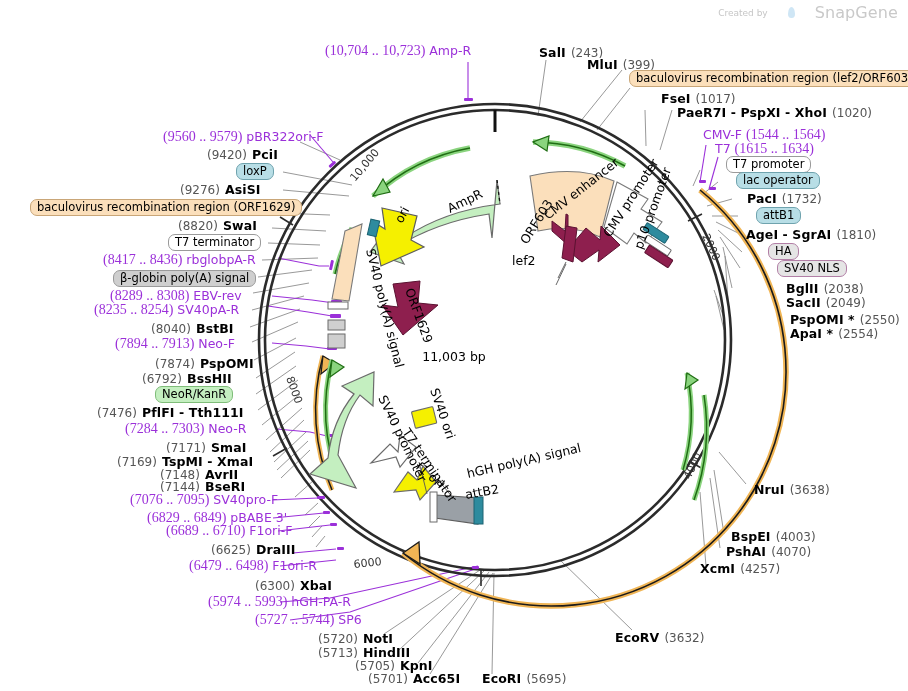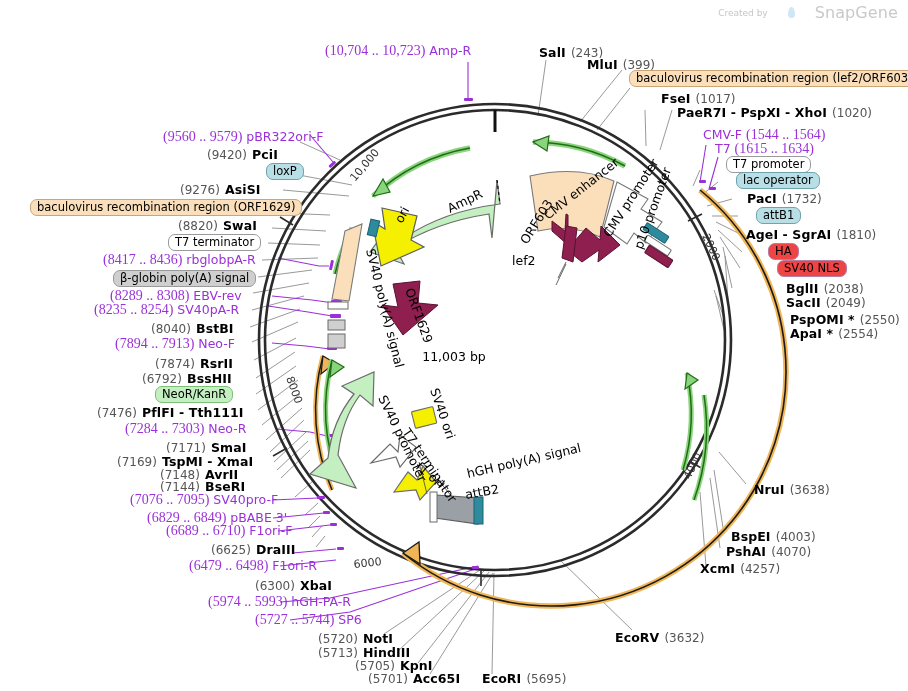--- a/index.html
+++ b/index.html
@@ -21,21 +21,21 @@
   
   .chip{
     position:absolute;white-space:nowrap;font-size:11.5px;color:#000;
     border:1px solid #9a9a9a;border-radius:7px;padding:1px 6px 2px 6px;
     line-height:1.05;background:#fff;
   }
   .chip.orange{background:#fbdfbb;border-color:#c9a678;}
   .chip.teal{background:#b8dee6;border-color:#6fa3ae;}
   .chip.green{background:#c4efc0;border-color:#7fbd79;}
   .chip.grey{background:#cfcfcf;border-color:#9a9a9a;}
-  .chip.pink{background:#ef4444;border-color:#b27fa6;}
+  .chip.pink{background:#e5e5e5;border-color:#b27fa6;}
   .chip.white{background:#fff;border-color:#9a9a9a;}
 
   
   .title{
     position:absolute;text-align:center;color:#000;font-weight:bold;font-size:12.5px;
     width:100%;left:0;
   }
   .subtitle{
     position:absolute;text-align:center;color:#000;font-weight:normal;font-size:12.5px;
     width:100%;left:0;
@@ -324,21 +324,21 @@
   <div class="lbl" style="left:163px;top:128px">
     <span class="prm"><span class="pos">(9560 .. 9579)</span>
     <span>pBR322ori-F</span></span>
   </div>
 
   <div class="lbl" style="left:207px;top:146px">
     <span class="pos">(9420)</span>
     <span class="enz">PciI</span>
   </div>
 
-  <div class="chip teal" style="left:266px;top:163px">loxP</div>
+  <div class="chip teal" style="left:236px;top:163px">loxP</div>
 
   <div class="lbl" style="left:180px;top:181px">
     <span class="pos">(9276)</span>
     <span class="enz">AsiSI</span>
   </div>
 
   <div class="chip orange" style="left:30px;top:199px">baculovirus recombination region (ORF1629)</div>
 
   <div class="lbl" style="left:178px;top:217px">
     <span class="pos">(8820)</span>
@@ -369,21 +369,21 @@
     <span class="enz">BstBI</span>
   </div>
 
   <div class="lbl prm" style="left:115px;top:337px">
     <span class="pos">(7894 .. 7913)</span>
     <span>Neo-F</span>
   </div>
 
   <div class="lbl" style="left:155px;top:355px">
     <span class="pos">(7874)</span>
-    <span class="enz">RsrII</span>
+    <span class="enz">PspOMI</span>
   </div>
 
   <div class="lbl" style="left:142px;top:370px">
     <span class="pos">(6792)</span>
     <span class="enz">BssHII</span>
   </div>
 
   <div class="chip green" style="left:155px;top:386px">NeoR/KanR</div>
 
   <div class="lbl" style="left:97px;top:404px">

